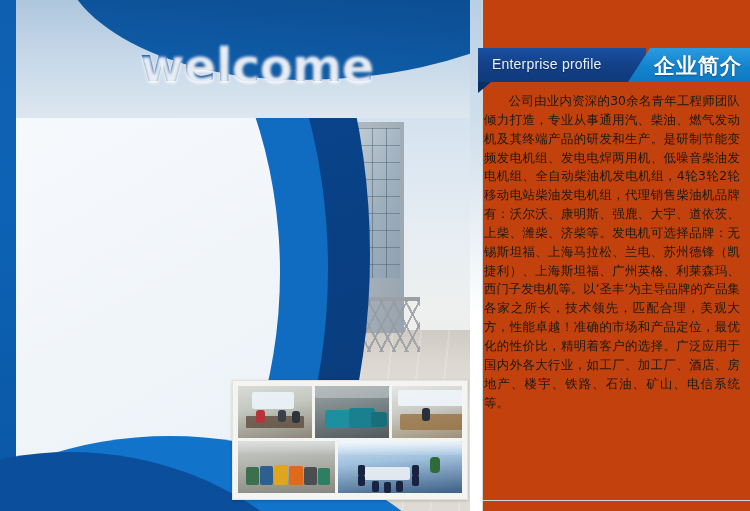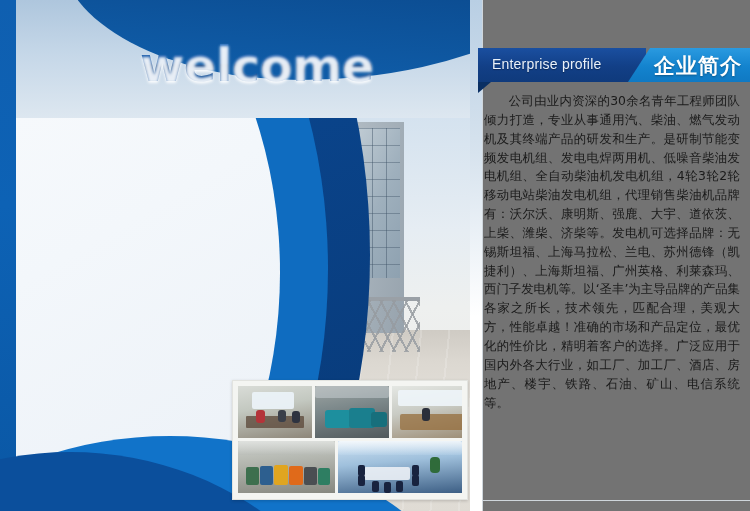--- a/index.html
+++ b/index.html
@@ -210,21 +210,21 @@
   }
   .bottom-swoosh-b{
     position:absolute;left:-250px;top:452px;width:640px;height:300px;
     border-radius:50% 50% 0 0/100% 100% 0 0;
     background:#0b4f9c;
   }
 
   
   .right-panel{
     position:absolute;left:470px;top:0;width:280px;height:511px;
-    background:#737373;
+    background:#c2410c;
   }
   .rp-gutter{
     position:absolute;left:0;top:0;width:12px;height:511px;
     background:linear-gradient(180deg,#b9cfe4,#d7e3ee 30%,#ffffff 62%);
   }
   .banner{
     position:absolute;left:8px;top:48px;width:272px;height:34px;overflow:hidden;
   }
   .banner-dark{
     position:absolute;left:0;top:0;width:168px;height:34px;

